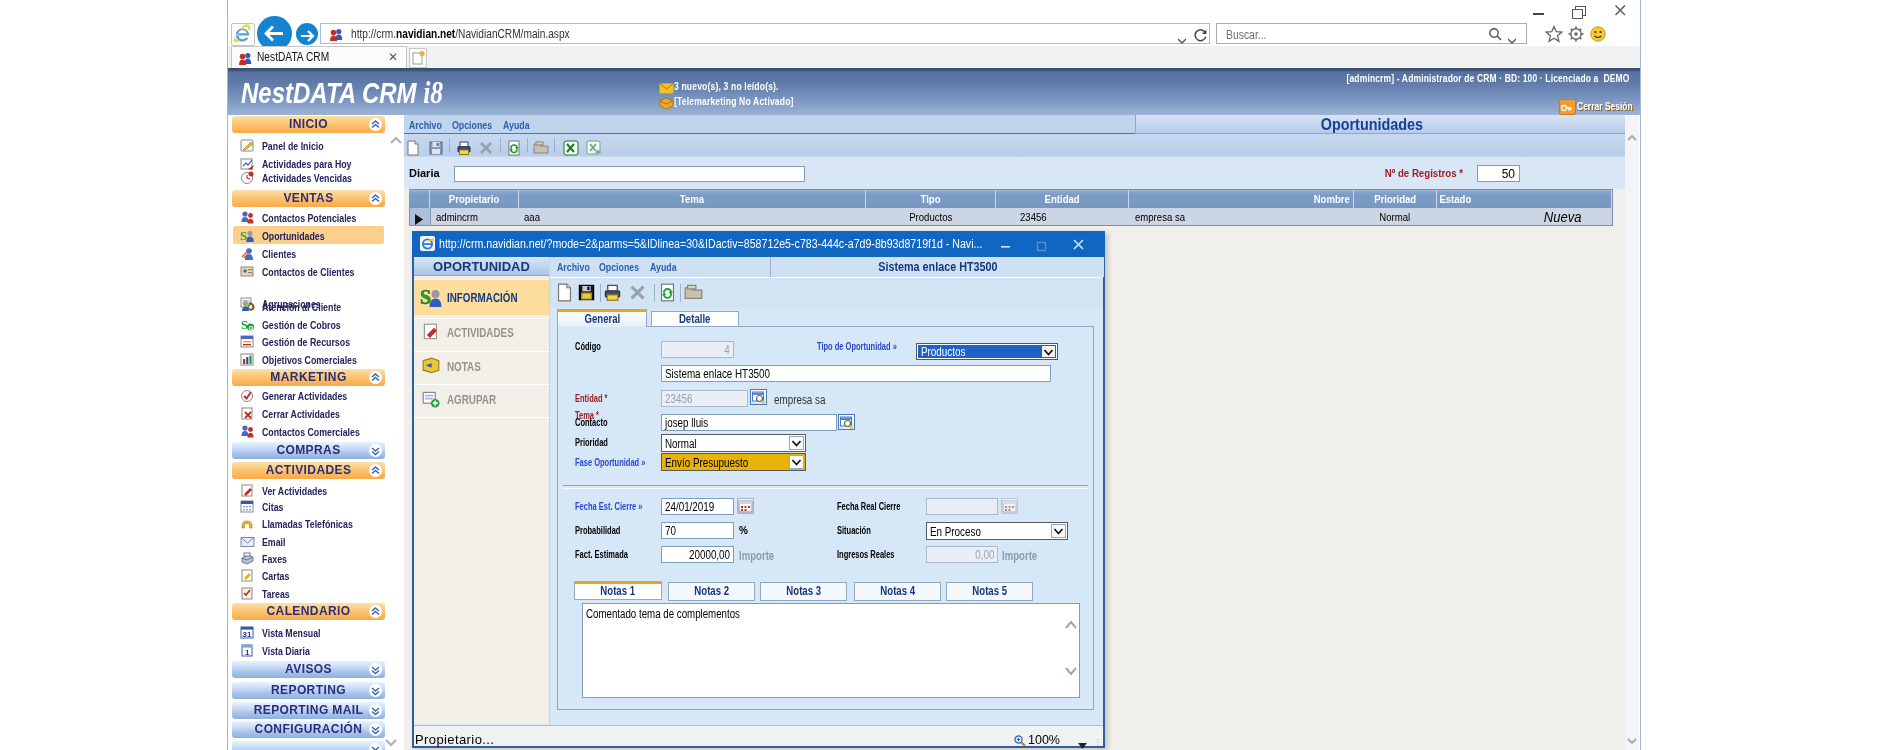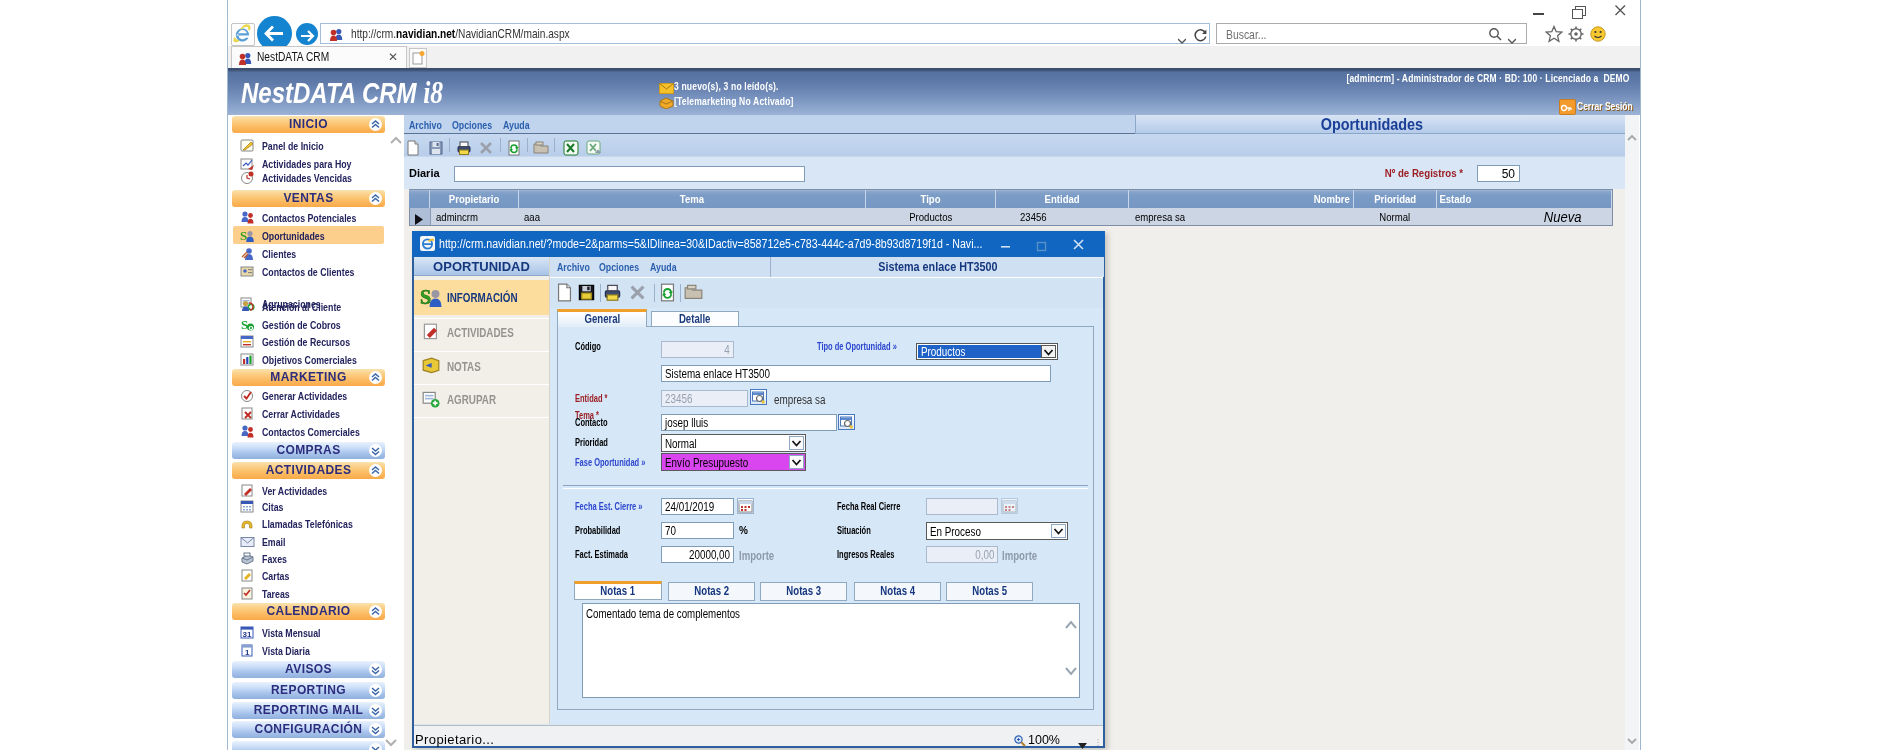--- a/index.html
+++ b/index.html
@@ -642,21 +642,21 @@
 <div class="a flabel fl-k" style="left:575px;top:437px;"><span class="cx" style="transform:scaleX(.75);">Prioridad</span></div>
 <div class="a" style="left:661px;top:434px;width:145px;height:18px;background:#fff;border:1px solid #5a5a5a;box-sizing:border-box;">
     <div style="position:absolute;left:3px;top:2px;font-size:12px;color:#000;white-space:nowrap;"><span class="cx" style="transform:scaleX(.82);">Normal</span></div>
     <div class="selbtn">
       <svg width="11" height="9">
         <path d="M1.5 2 L5.5 6.5 L9.5 2" stroke="#111" stroke-width="1.7" fill="none"></path>
       </svg>
     </div>
   </div>
 <div class="a flabel fl-b" style="left:575px;top:457px;"><span class="cx" style="transform:scaleX(.75);">Fase Oportunidad »</span></div>
-<div class="a" style="left:661px;top:453px;width:145px;height:18px;background:#d946ef;border:1px solid #5a5a5a;box-sizing:border-box;">
+<div class="a" style="left:661px;top:453px;width:145px;height:18px;background:#eab308;border:1px solid #5a5a5a;box-sizing:border-box;">
     <div style="position:absolute;left:3px;top:2px;font-size:12px;color:#000;white-space:nowrap;"><span class="cx" style="transform:scaleX(.82);">Envío Presupuesto</span></div>
     <div class="selbtn">
       <svg width="11" height="9">
         <path d="M1.5 2 L5.5 6.5 L9.5 2" stroke="#111" stroke-width="1.7" fill="none"></path>
       </svg>
     </div>
   </div>
 <div class="a" style="left:563px;top:485px;width:525px;height:2px;border-top:1px solid #8aa4c4;border-bottom:1px solid #fff;"></div>
 <div class="a flabel fl-b" style="left:575px;top:501px;"><span class="cx" style="transform:scaleX(.75);">Fecha Est. Cierre »</span></div>
 <div class="a finp" style="left:661px;top:498px;width:73px;height:17px;text-align:left;"><span class="cx" style="transform:scaleX(.82);">24/01/2019</span></div>

